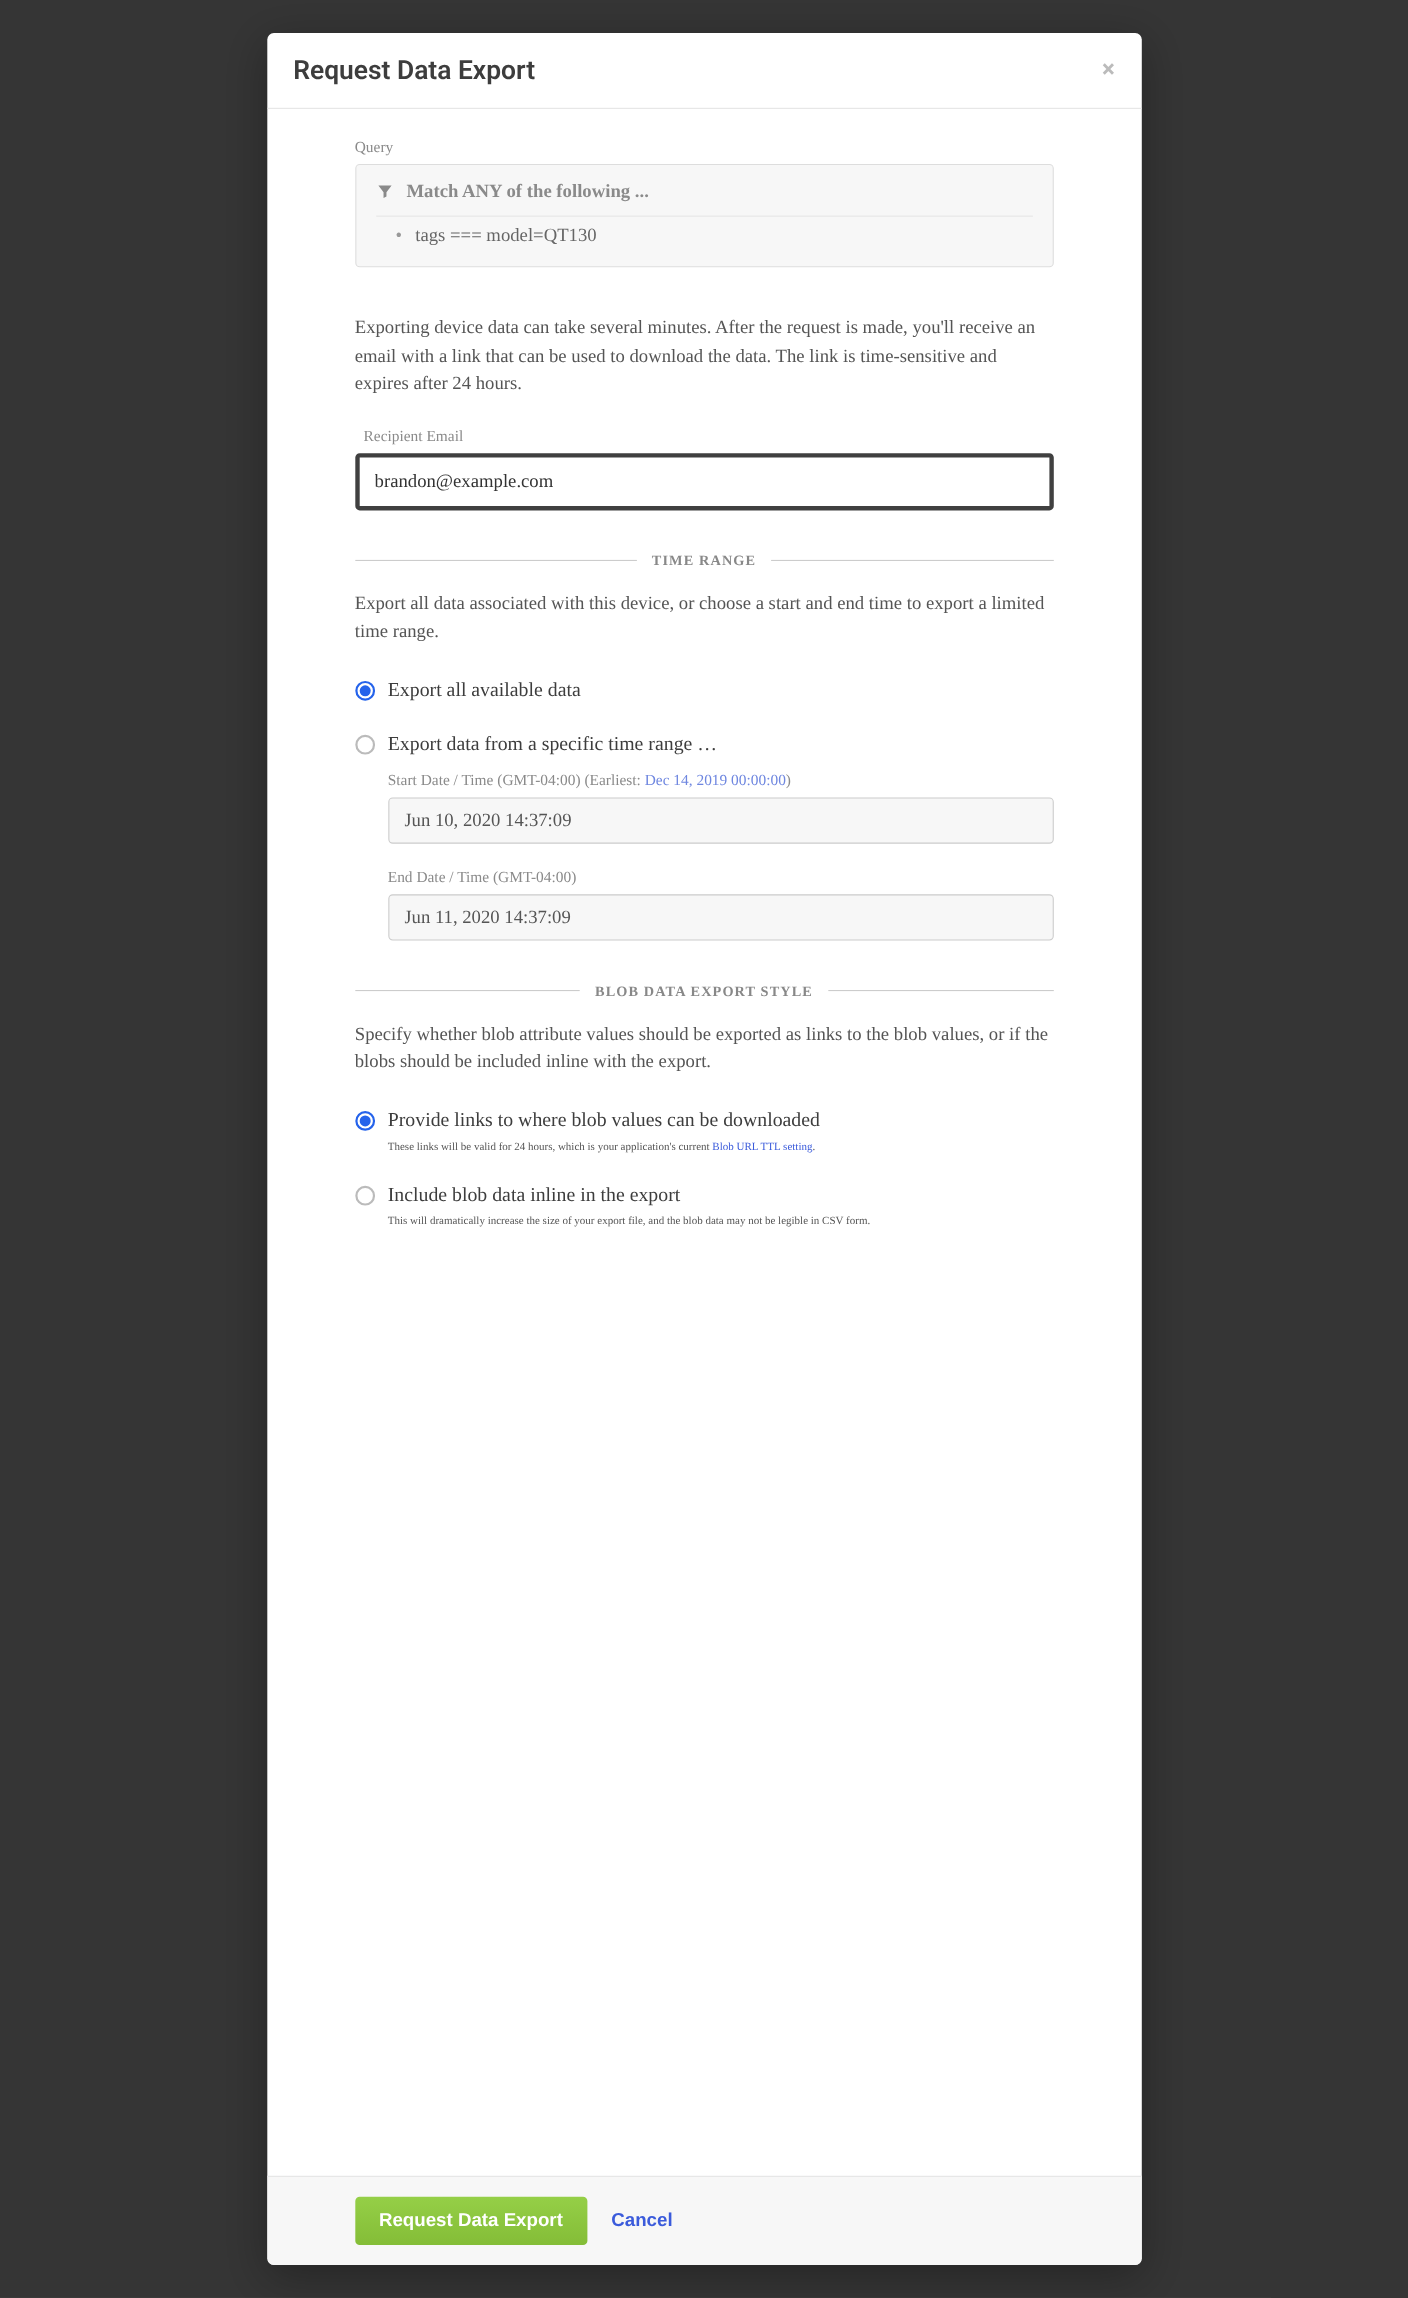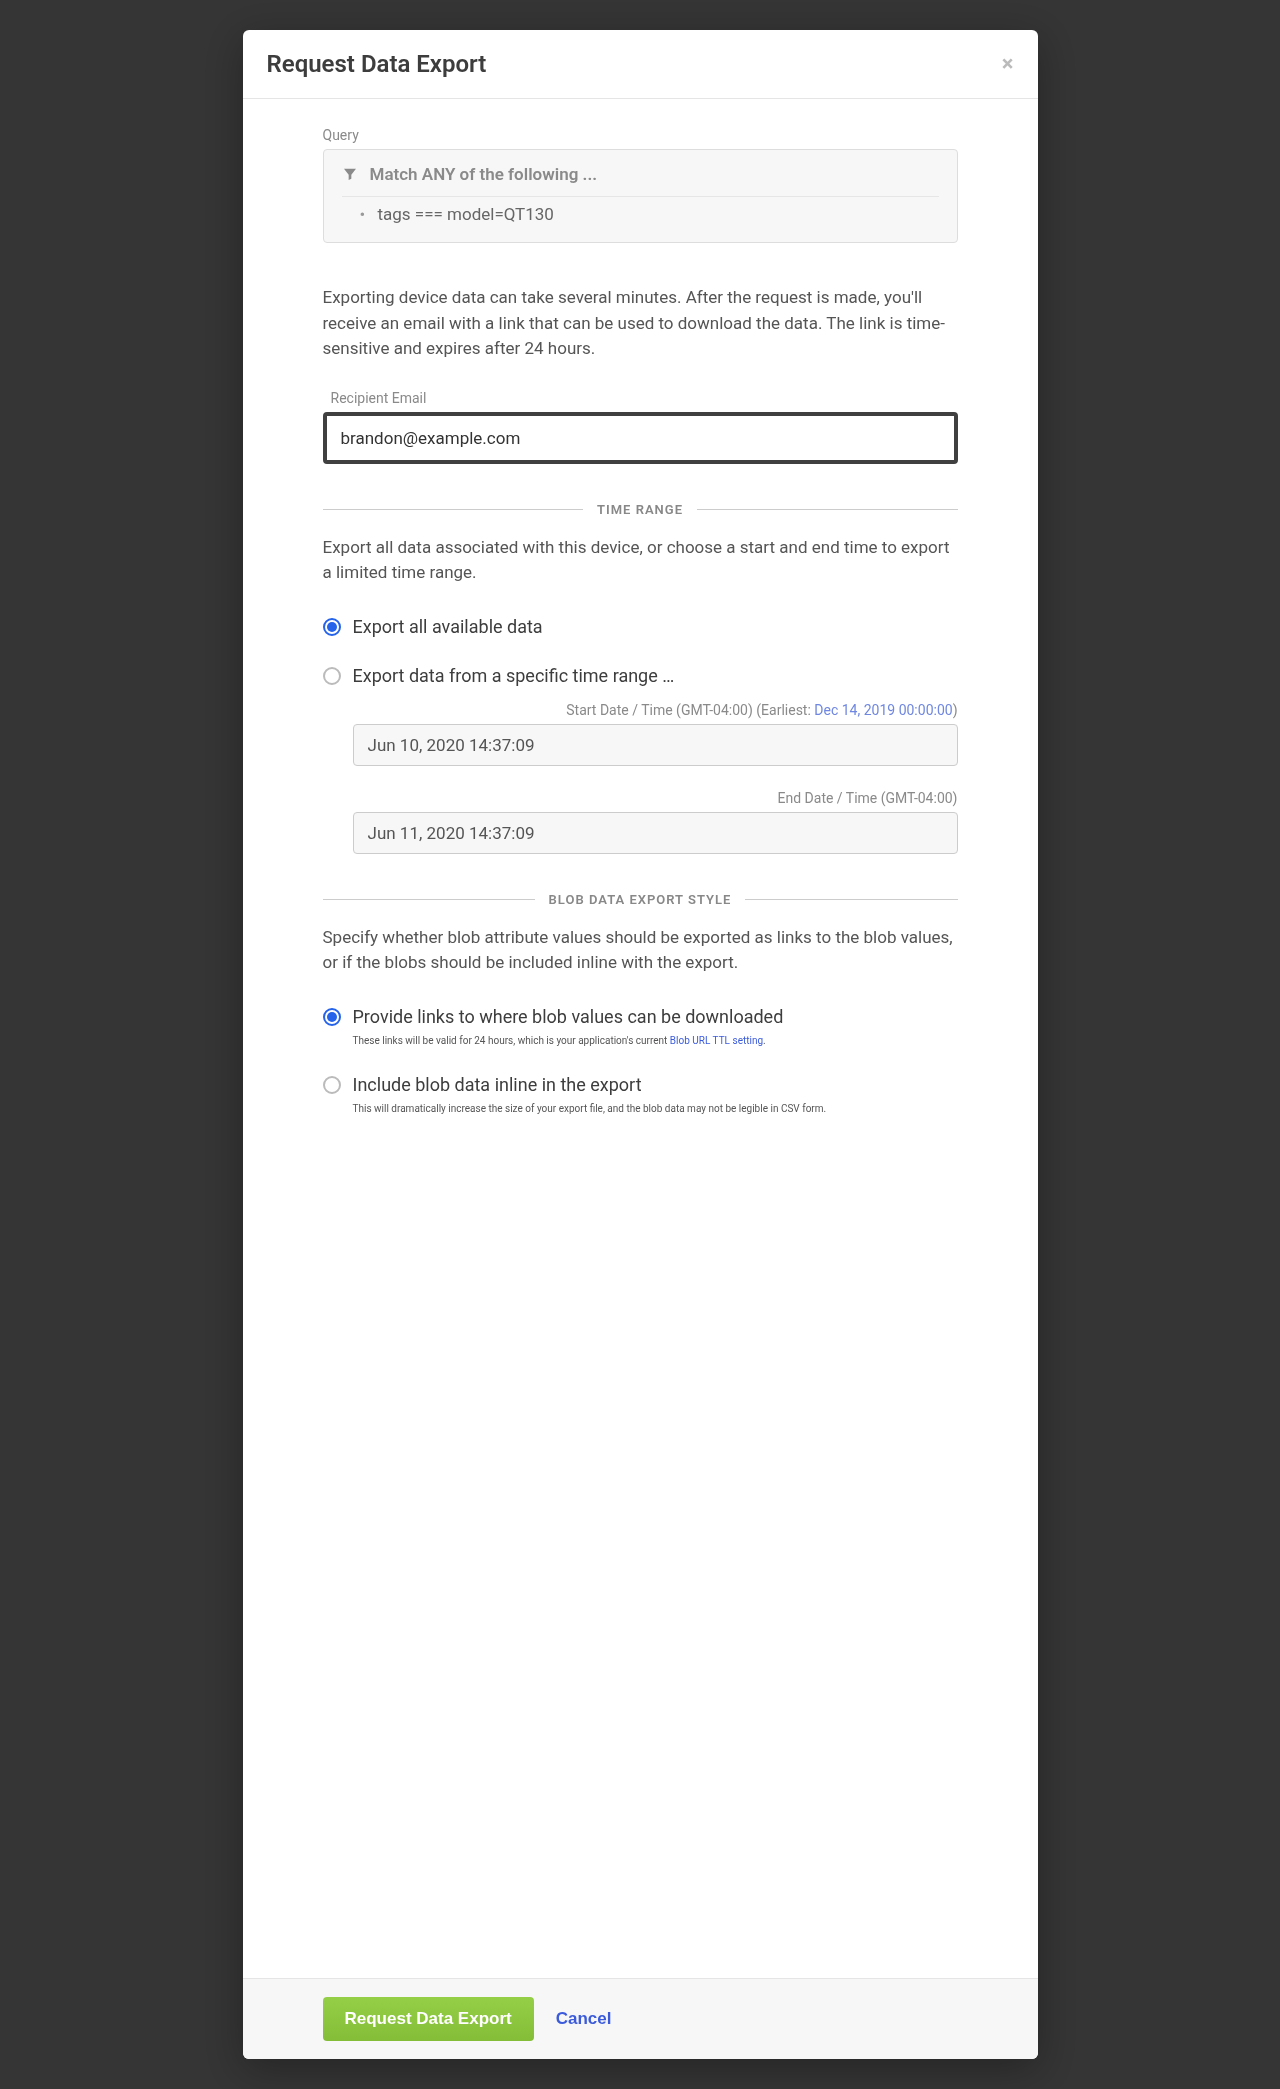--- a/index.html
+++ b/index.html
@@ -43,20 +43,21 @@
   .close-x {
     font-size: 22px;
     color: #bbb;
     cursor: pointer;
     line-height: 1;
     font-weight: 700;
   }
   .modal-body {
     padding: 28px 80px 40px 80px;
     flex: 1;
+    font-family: Liberation Serif, serif;
   }
   .section-label {
     font-size: 14px;
     color: #8a8a8a;
     margin-bottom: 6px;
   }
   .query-box {
     background: #f7f7f7;
     border: 1px solid #ddd;
     border-radius: 4px;
@@ -167,21 +168,20 @@
   }
   .radio-help a { color: #3b5bdb; text-decoration: none; }
   .sub-fields {
     padding-left: 30px;
     margin-top: 14px;
   }
   .sub-field-label {
     font-size: 14px;
     color: #8a8a8a;
     margin-bottom: 6px;
-    text-align: right;
   }
   .sub-field-label .link { color: #6f87e0; }
   .date-input {
     width: 100%;
     padding: 10px 14px;
     border: 1px solid #ccc;
     border-radius: 4px;
     font-size: 17px;
     color: #555;
     background: #f7f7f7;

